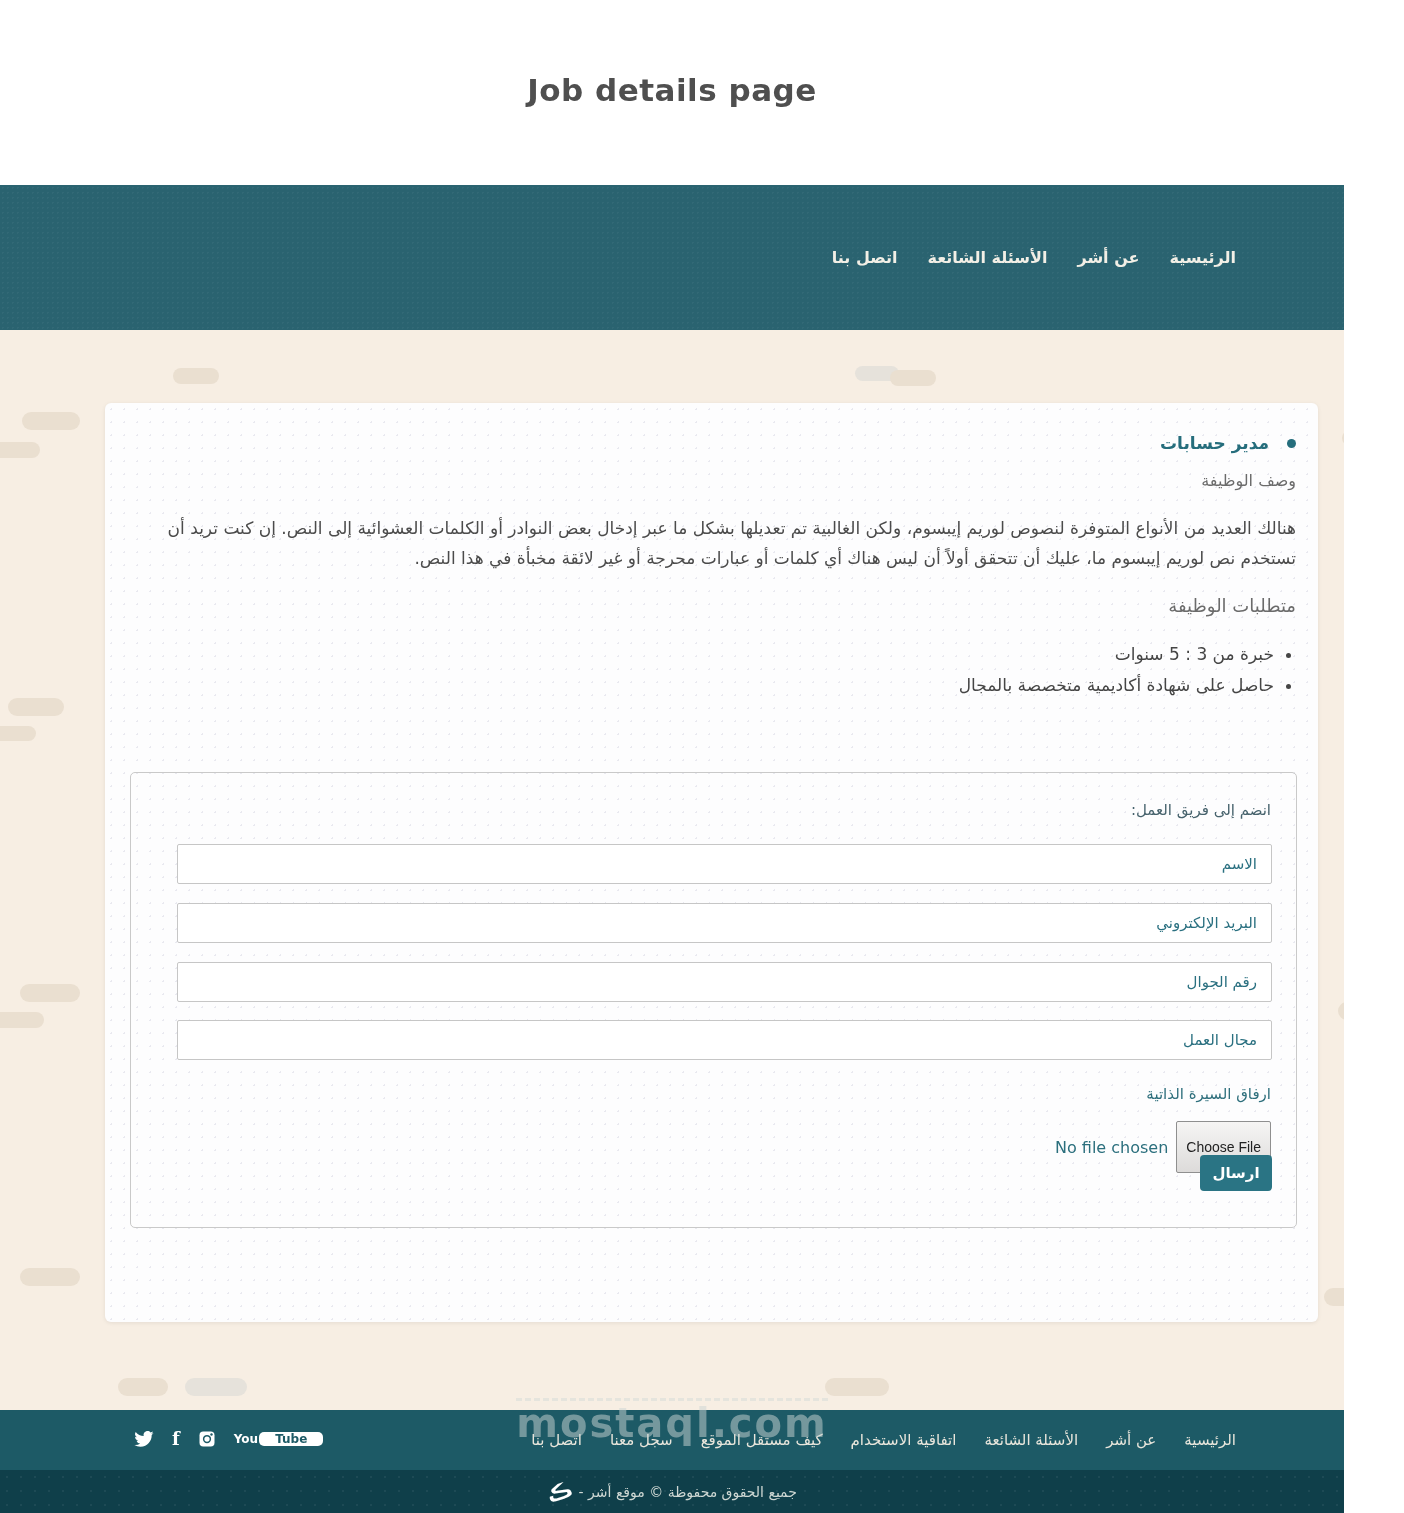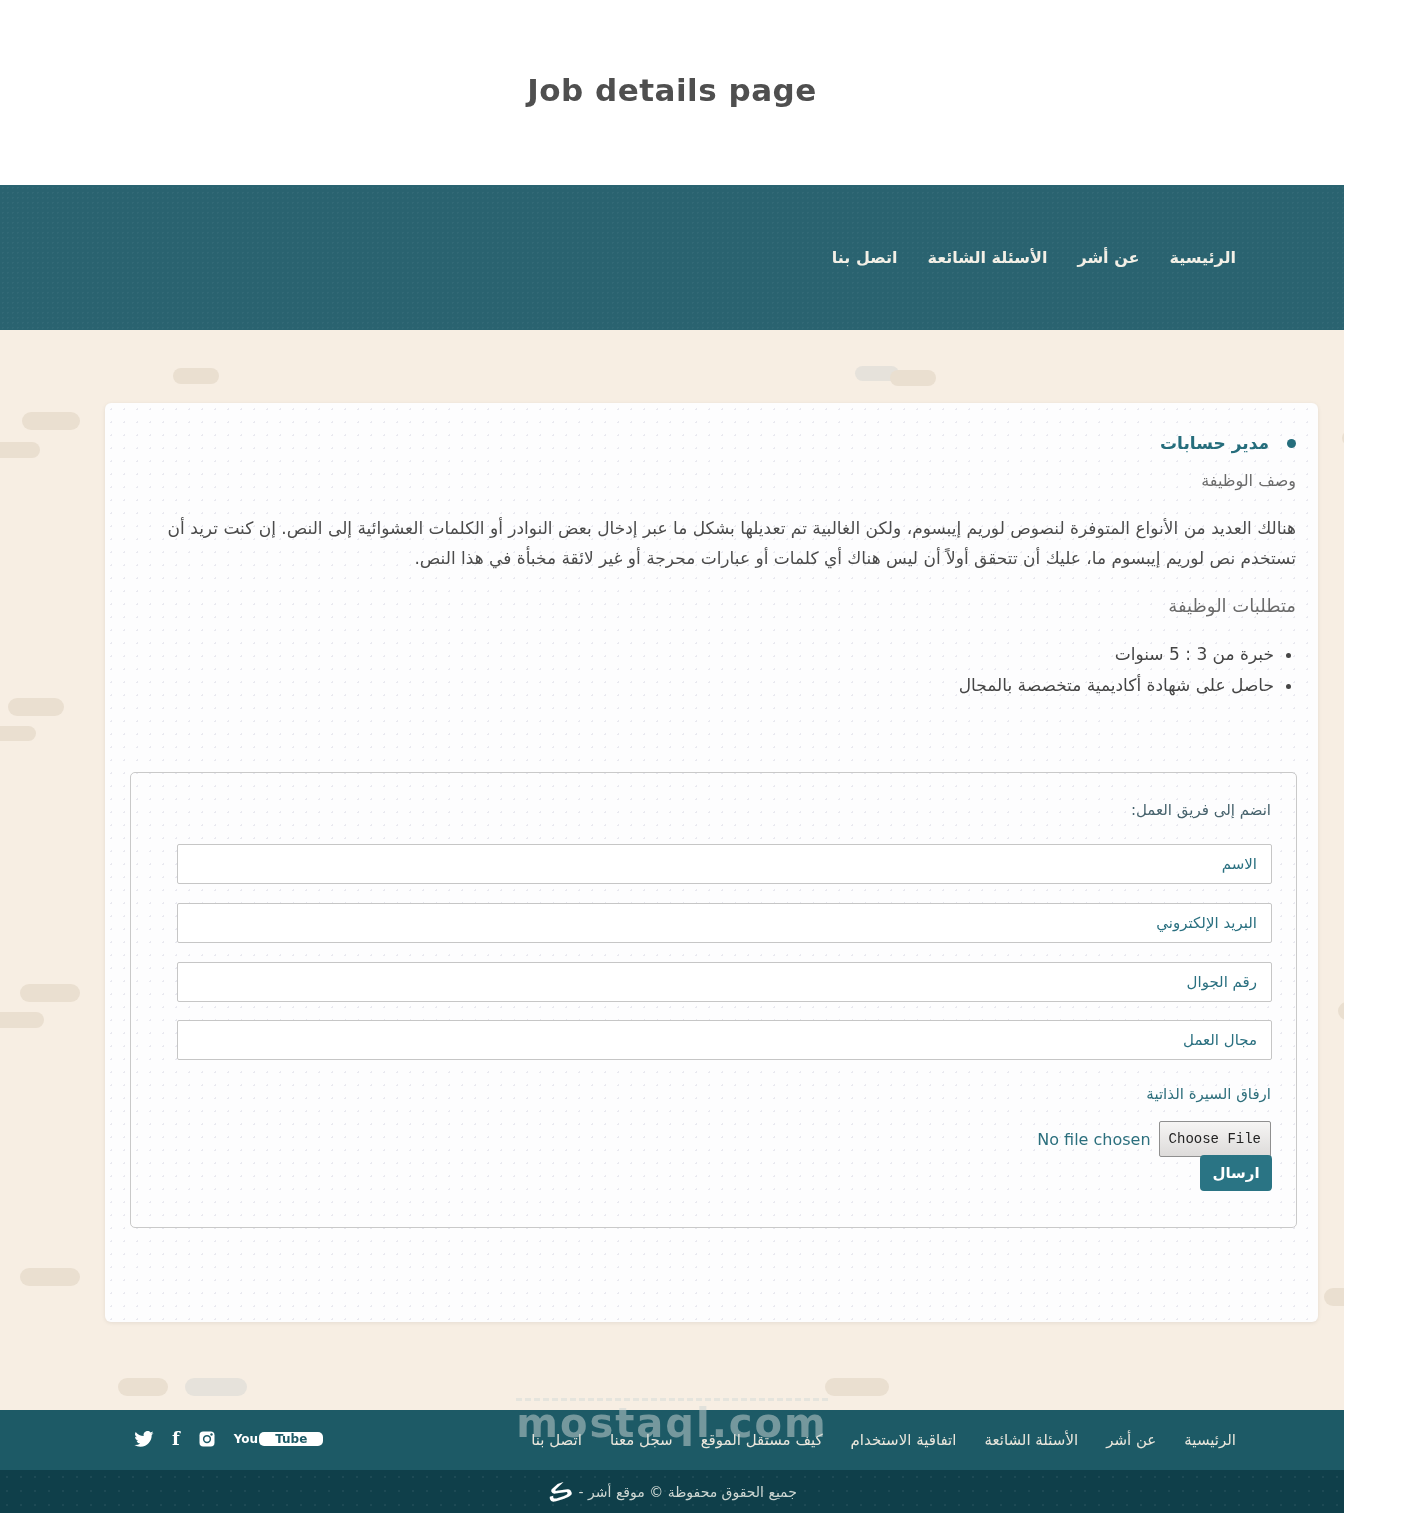--- a/index.html
+++ b/index.html
@@ -58,21 +58,21 @@
     border:1px solid #c9c9c9; border-radius:5px; background:transparent; }
   .form-heading { position:absolute; top:28px; right:25px; font-size:15px; color:#46626c; }
   .form-input { position:absolute; left:48px; right:24px; width:1095px; height:40px;
     border:1px solid #c6c6c6; border-radius:2px; background:#fff; direction:rtl;
     padding:0 14px; font-family:"DejaVu Sans", sans-serif; font-size:15px; color:#333; }
   .form-input::placeholder { color:#2a7080; opacity:1; }
   .fi-0 { top:71px; } .fi-1 { top:130px; } .fi-2 { top:189px; } .fi-3 { top:247px; }
   .cv-label { position:absolute; top:312px; right:25px; font-size:15px; color:#2e6f7c; }
   .file-row { position:absolute; top:348px; right:25px; display:flex; direction:rtl; align-items:center; gap:8px; }
   .file-btn { background:linear-gradient(#f6f5f4,#dddbda); border:1px solid #8f8f8f; border-radius:2px;
-    padding:9px 9px; font-family:Liberation Mono, monospace; font-size:14px; color:#222; cursor:pointer; }
+    padding:17px 9px; font-family:Liberation Sans, sans-serif; font-size:14px; color:#222; cursor:pointer; }
   .file-status { font-size:16px; color:#2b6f7d; }
   .submit-btn { position:absolute; top:382px; right:24px; width:72px; height:36px; background:#2a7484;
     border:none; border-radius:4px; color:#fff; font-family:"DejaVu Sans", sans-serif;
     font-size:15px; font-weight:bold; cursor:pointer; }
 
   
   .footer { position:absolute; top:1410px; left:0; width:100%; height:60px; background:#1d5a66; }
   .footer-nav { position:absolute; top:0; right:108px; height:60px; display:flex; direction:rtl;
     align-items:center; gap:28px; }
   .footer-nav a { color:#e9e6dc; text-decoration:none; font-size:15px; }

